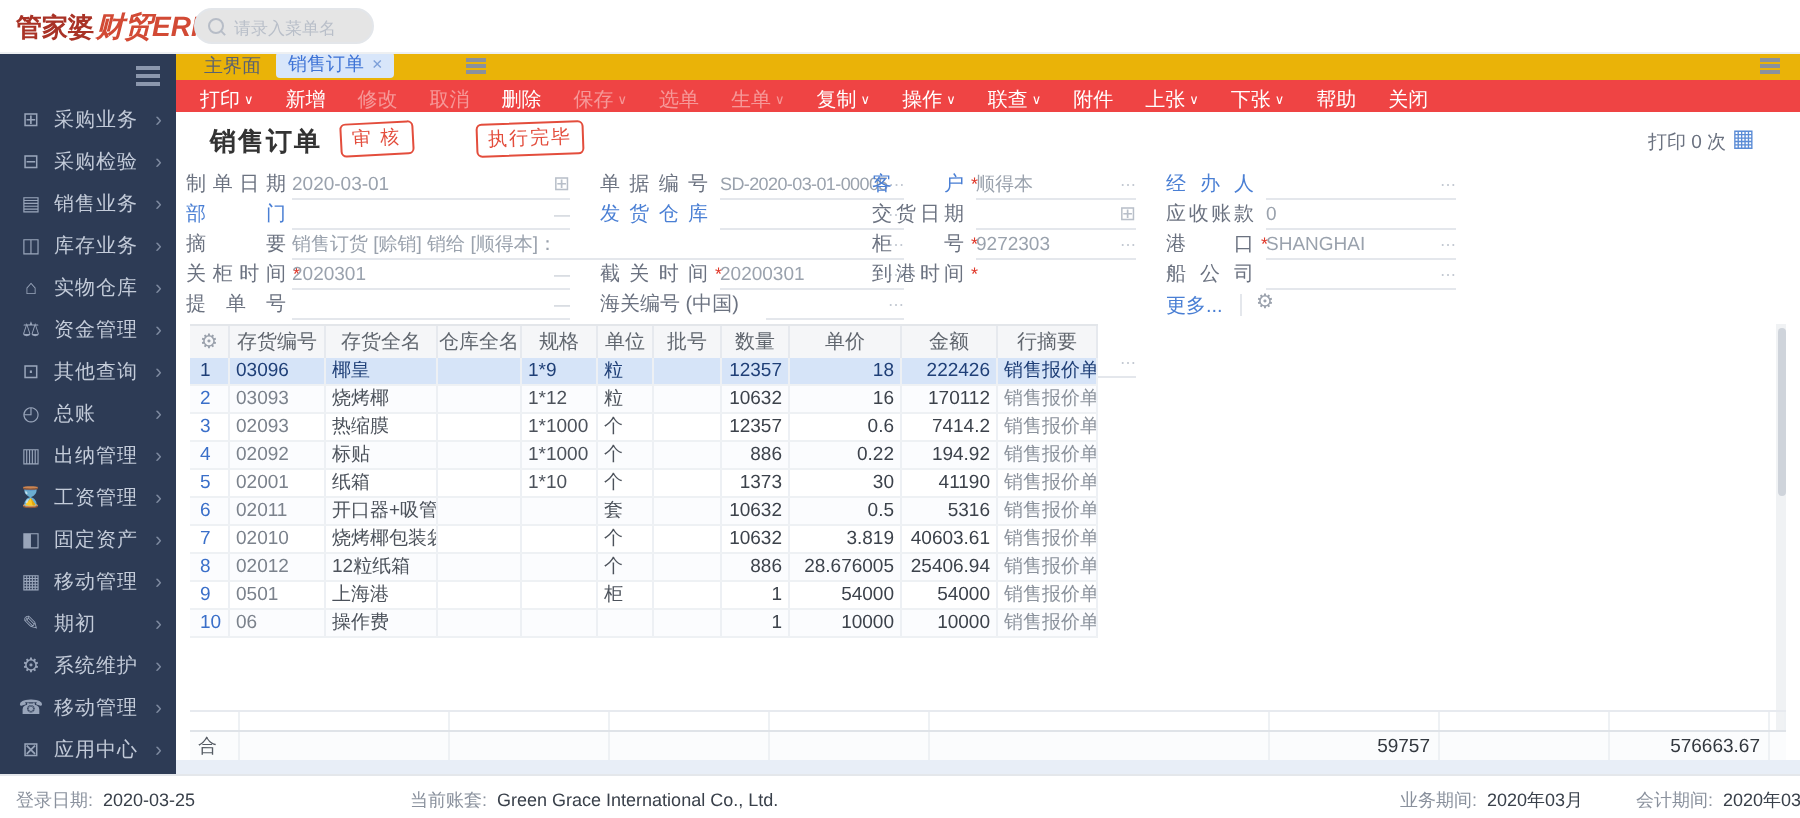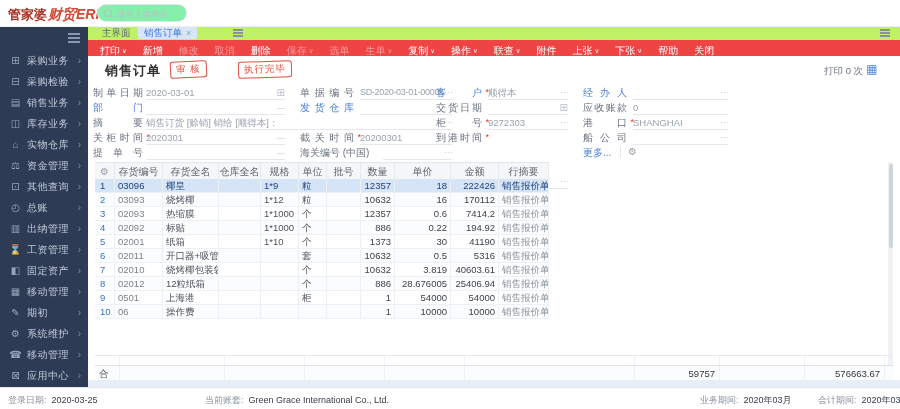--- a/index.html
+++ b/index.html
@@ -5,37 +5,37 @@
   html,body{margin:0;padding:0;}
   body{width:900px;height:409px;overflow:hidden;background:#fff;
        font-family:"Liberation Sans","DejaVu Sans",sans-serif;position:relative;
        -webkit-font-smoothing:antialiased;}
   
   .topbar{position:absolute;left:0;top:0;width:900px;height:26px;background:#fff;border-bottom:1px solid #eef0f2;z-index:5;}
   .logo{position:absolute;left:8px;top:5px;white-space:nowrap;}
   .logo .brand{font-weight:bold;font-size:13px;color:#a93226;}
   .logo .product{font-weight:bold;font-style:italic;font-size:14px;color:#d24a35;margin-left:1px;}
   .logo .version{font-weight:bold;font-size:12px;color:#2b3a55;margin-left:3px;}
-  .search{position:absolute;left:97px;top:4px;width:88px;height:16px;border:1px solid #e3e6ea;border-radius:9px;background:#86efac;}
+  .search{position:absolute;left:97px;top:4px;width:88px;height:16px;border:1px solid #e3e6ea;border-radius:9px;background:#e5e5e5;}
   .search .mag{position:absolute;left:6px;top:4px;width:6px;height:6px;border:1px solid #b7bdc7;border-radius:50%;}
   .search .mag::after{content:"";position:absolute;left:5px;top:6px;width:3px;height:1px;background:#b7bdc7;transform:rotate(45deg);}
   .search input{position:absolute;left:17px;top:1px;width:66px;height:13px;border:none;outline:none;background:transparent;font-size:8.5px;color:#565e6a;}
   .search input::placeholder{color:#b9bfc9;}
   .tb-icons{position:absolute;right:0;top:0;height:26px;}
   
   .sidebar{position:absolute;left:0;top:26px;width:88px;height:361px;background:#2d3b55;}
   .sb-head{position:relative;height:24px;}
   .burger{position:absolute;right:8px;top:7px;width:12px;height:2px;background:#8b97ad;box-shadow:0 4px 0 #8b97ad,0 8px 0 #8b97ad;}
   .side-item{position:relative;height:21px;line-height:21px;color:#c3cbd9;cursor:pointer;}
   .si-icon{position:absolute;left:9px;top:0;width:13px;font-size:10px;color:#99a5ba;text-align:center;}
   .si-label{position:absolute;left:27px;top:0;font-size:10px;letter-spacing:.5px;white-space:nowrap;text-align:center;}
   .si-chev{position:absolute;right:7px;top:0;font-size:10px;color:#7e8aa0;}
   
   .content{position:absolute;left:88px;top:26px;width:812px;height:361px;background:#fff;}
-  .tabbar{position:absolute;left:0;top:0;width:812px;height:14px;background:#bef264;}
+  .tabbar{position:absolute;left:0;top:0;width:812px;height:14px;background:#eab308;}
   .tab-home{position:absolute;left:14px;top:1px;font-size:9.5px;color:#5a6270;cursor:pointer;}
   .tab-active{position:absolute;left:50px;top:0px;height:13px;line-height:13px;padding:0 6px;background:#d8e6fa;border-radius:2px;font-size:9.5px;color:#3f74d6;cursor:pointer;}
   .tab-close{margin-left:4px;color:#7da0d9;font-size:9px;cursor:pointer;}
   .tab-close::before{content:"×";}
   .tab-menu{position:absolute;top:3px;width:10px;height:1.5px;background:#8a919d;box-shadow:0 3px 0 #8a919d,0 6px 0 #8a919d;cursor:pointer;}
   
   .toolbar{position:absolute;left:0;top:14px;width:812px;height:16px;background:#ef4444;white-space:nowrap;padding-left:4px;box-sizing:border-box;}
   .tb-item{display:inline-block;height:16px;line-height:16px;padding:0 8px;font-size:10px;color:#fff;cursor:pointer;}
   .tb-item.disabled{color:rgba(255,255,255,.45);}
   .tb-item .caret{font-size:6.5px;margin-left:2px;vertical-align:1px;}

